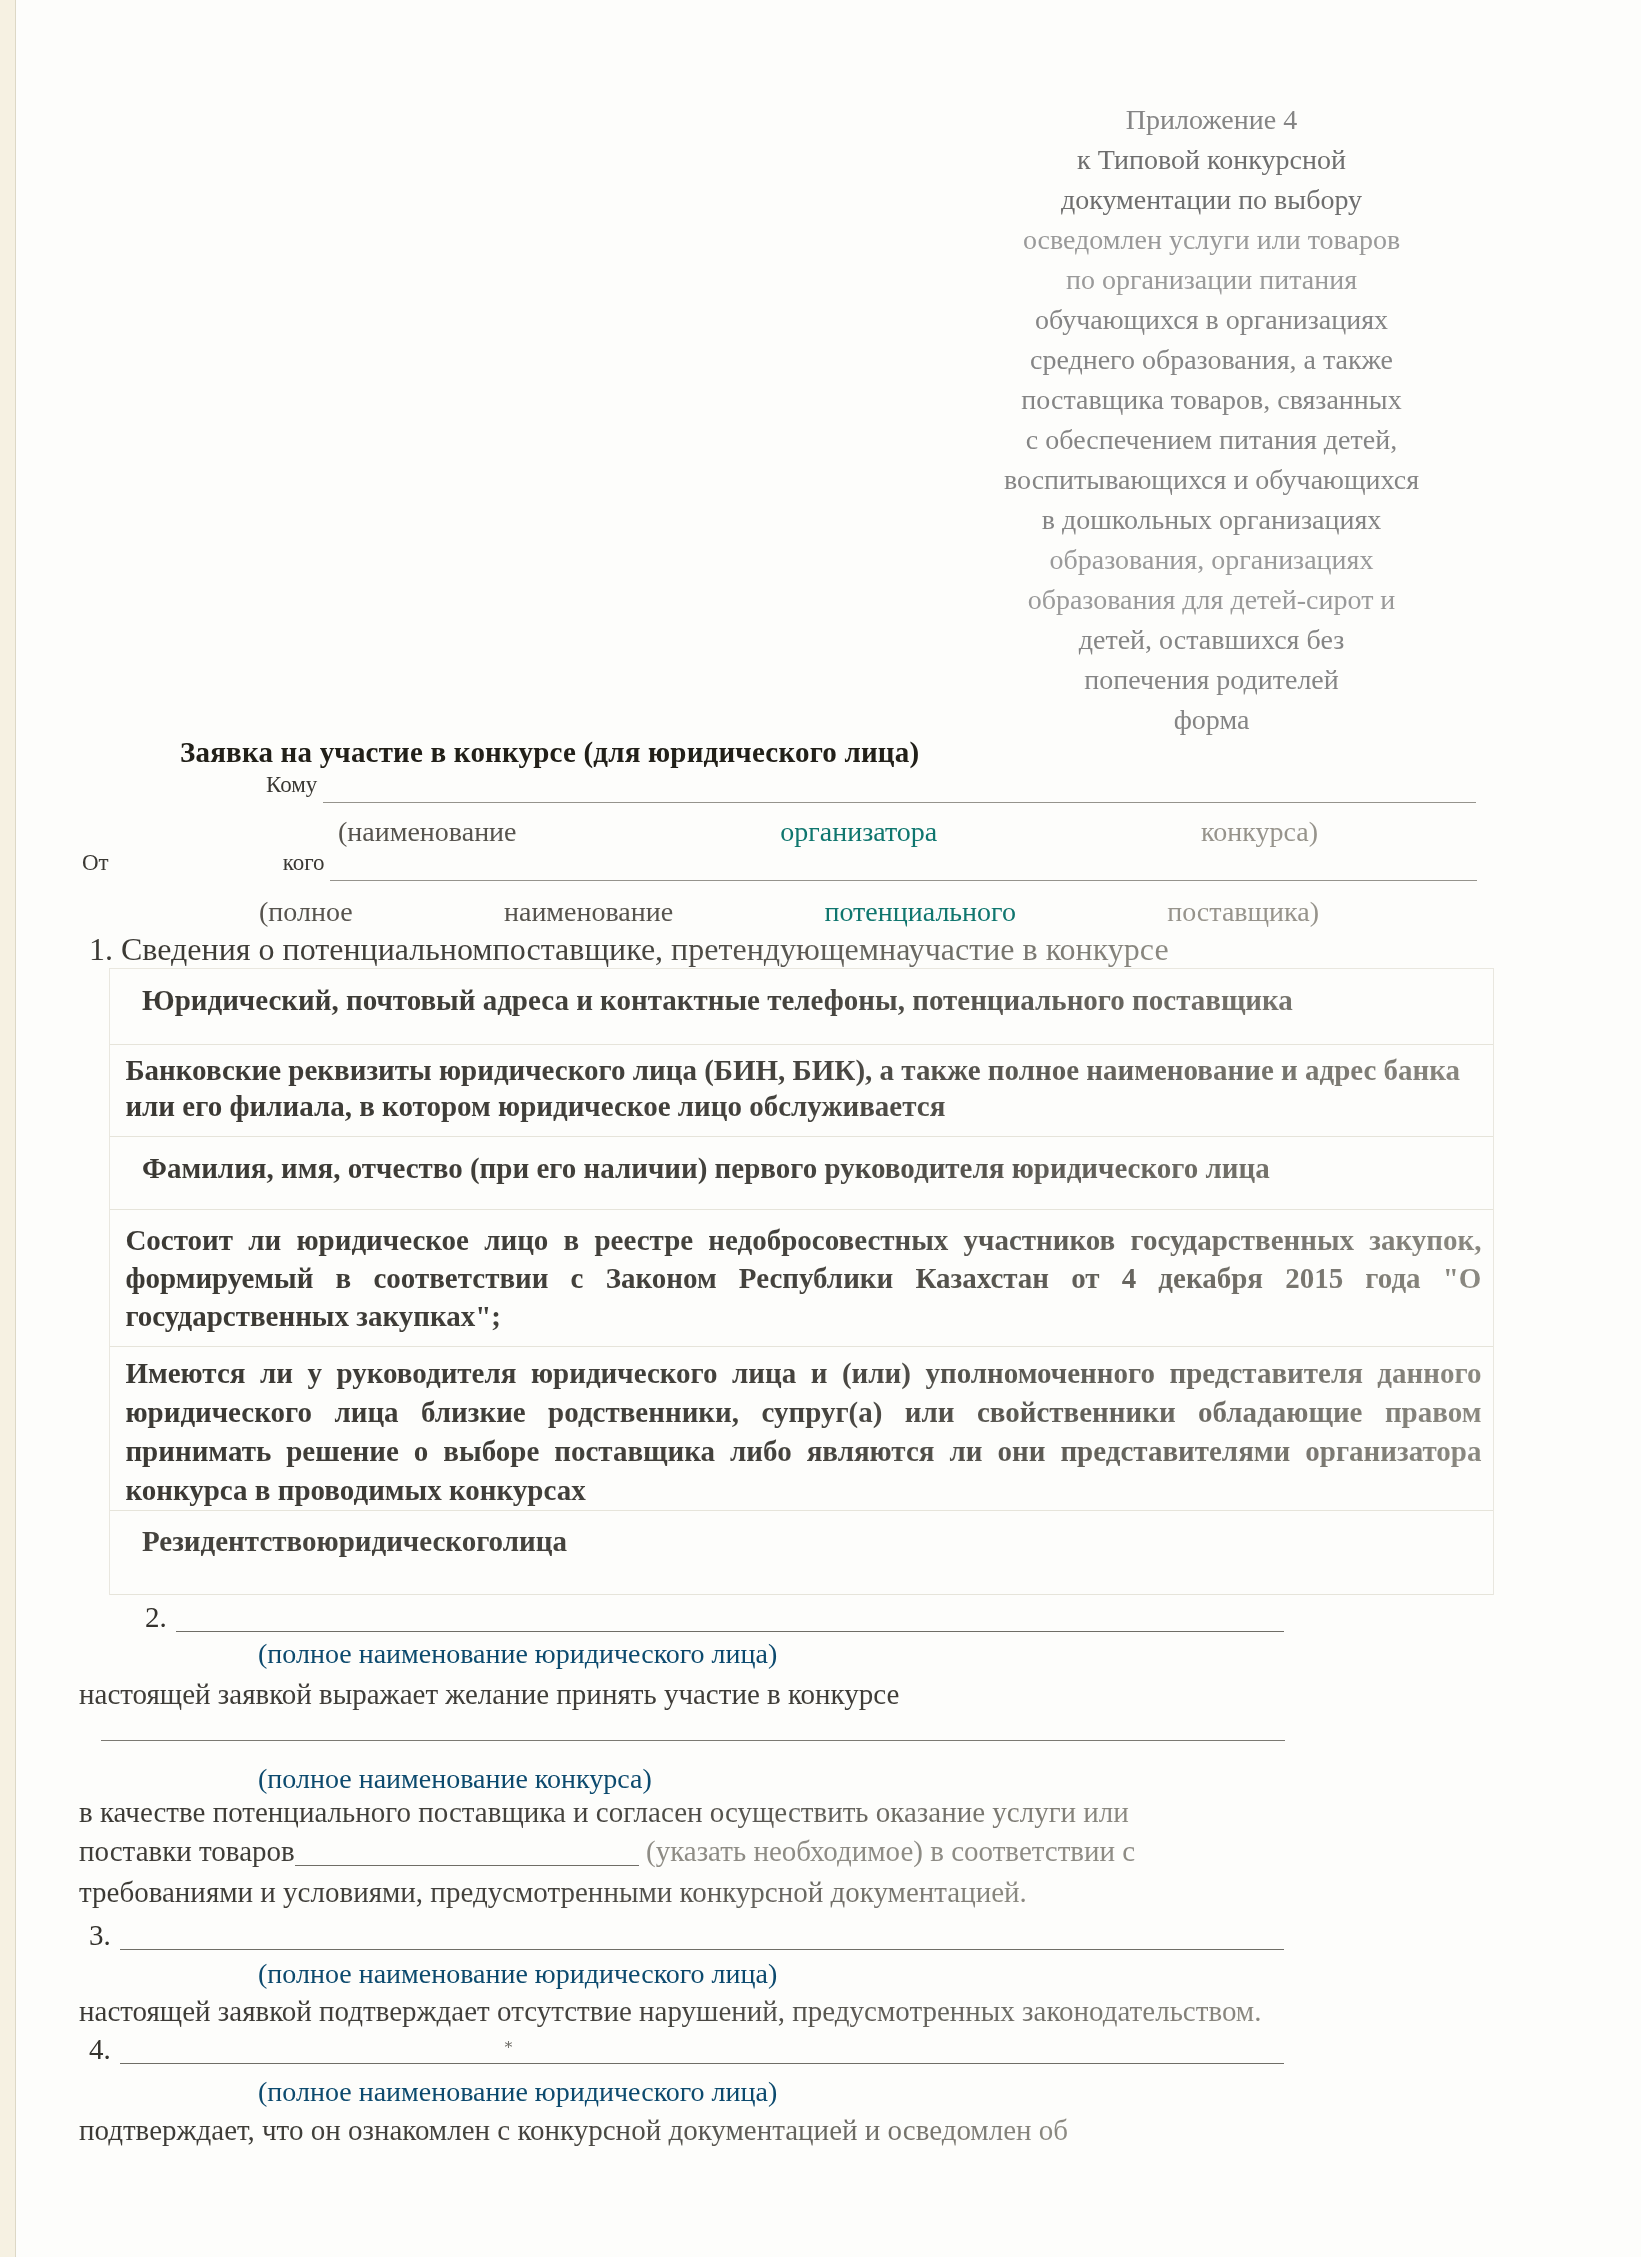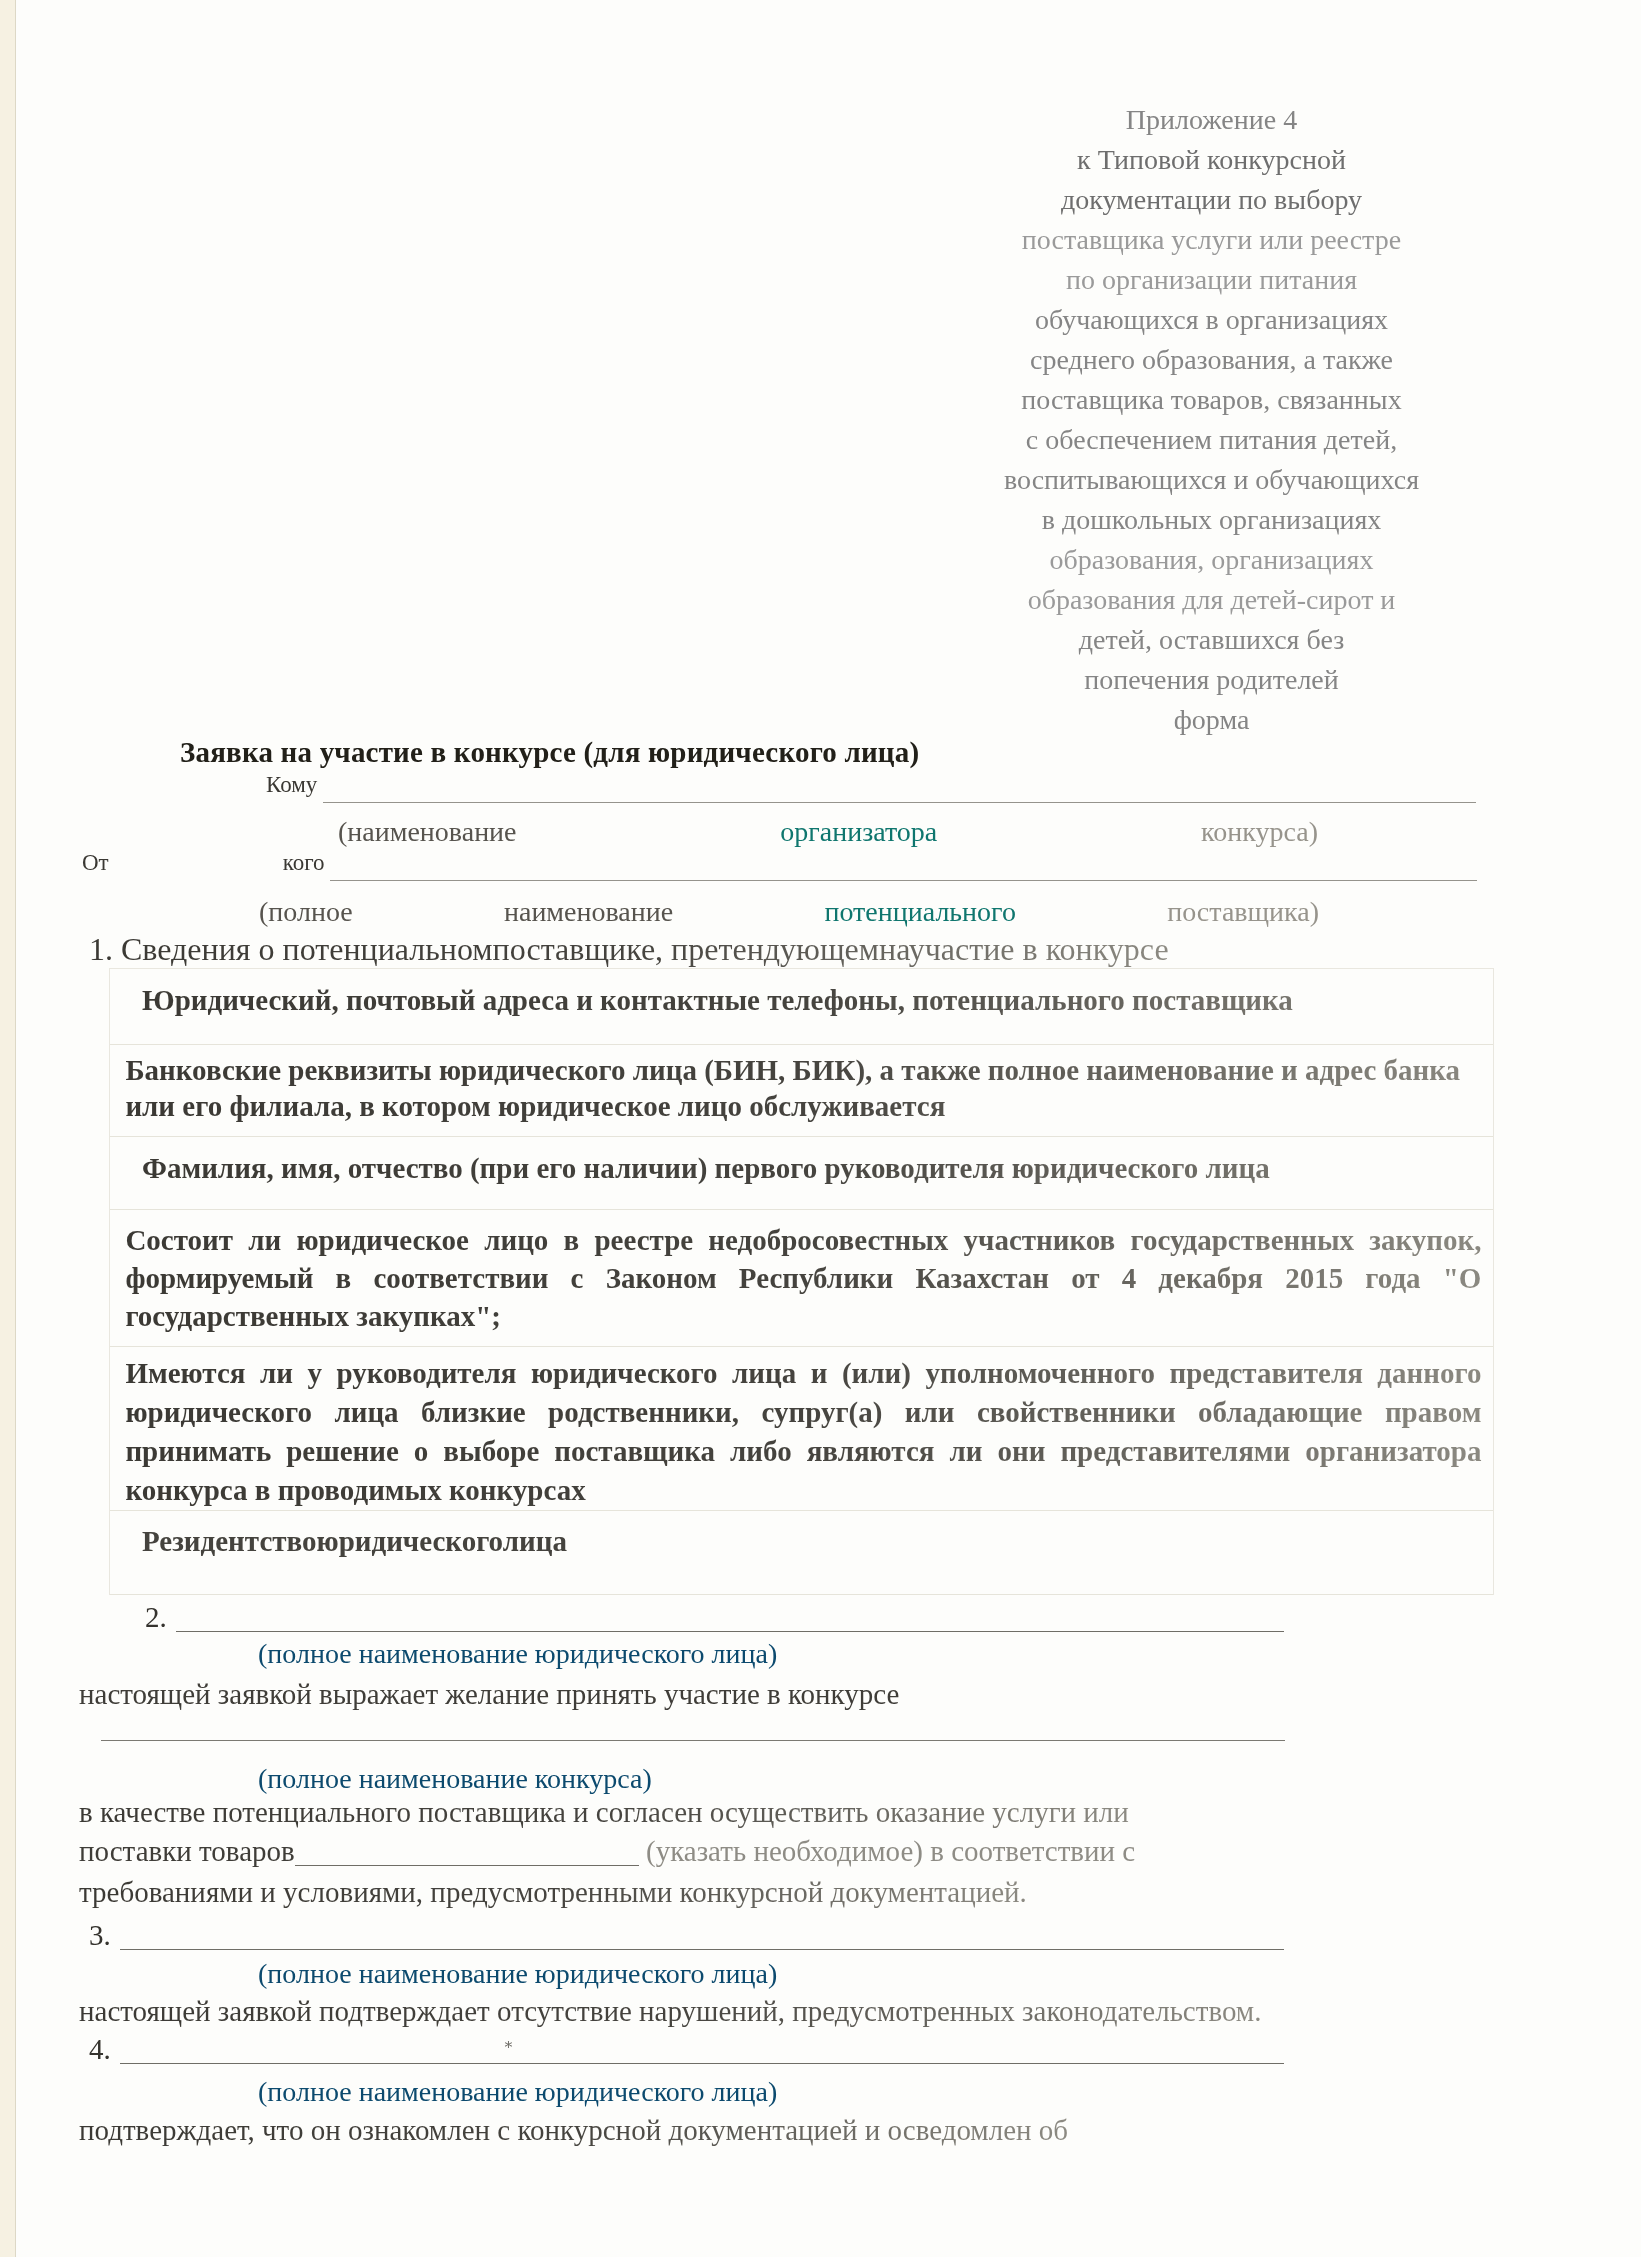--- a/index.html
+++ b/index.html
@@ -86,21 +86,21 @@
 </head>
 <body>
 
 <div class="page">
   <div class="scan-edge"></div>
 
   <div class="appendix">
     <div class="apx-line">Приложение 4</div>
     <div class="apx-line">к Типовой конкурсной</div>
     <div class="apx-line">документации по выбору</div>
-    <div class="apx-line">поставщика услуги или реестре</div>
+    <div class="apx-line">осведомлен услуги или товаров</div>
     <div class="apx-line">по организации питания</div>
     <div class="apx-line">обучающихся в организациях</div>
     <div class="apx-line">среднего образования, а также</div>
     <div class="apx-line">поставщика товаров, связанных</div>
     <div class="apx-line">с обеспечением питания детей,</div>
     <div class="apx-line">воспитывающихся и обучающихся</div>
     <div class="apx-line">в дошкольных организациях</div>
     <div class="apx-line">образования, организациях</div>
     <div class="apx-line">образования для детей-сирот и</div>
     <div class="apx-line">детей, оставшихся без</div>

